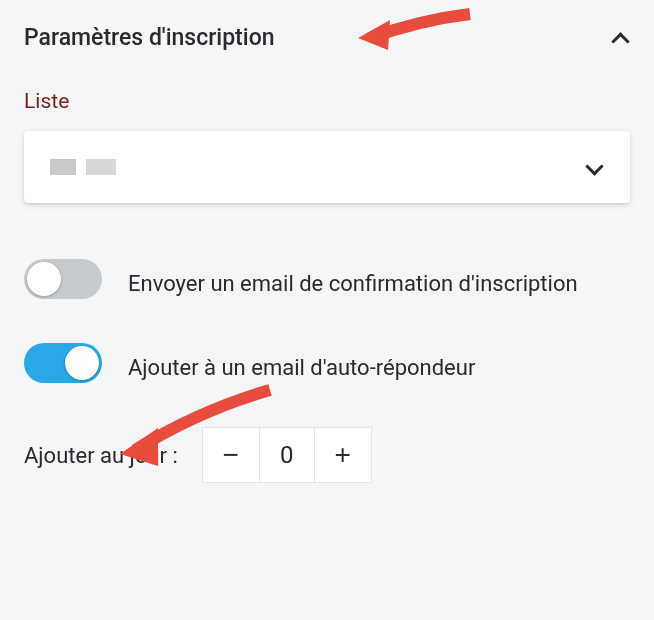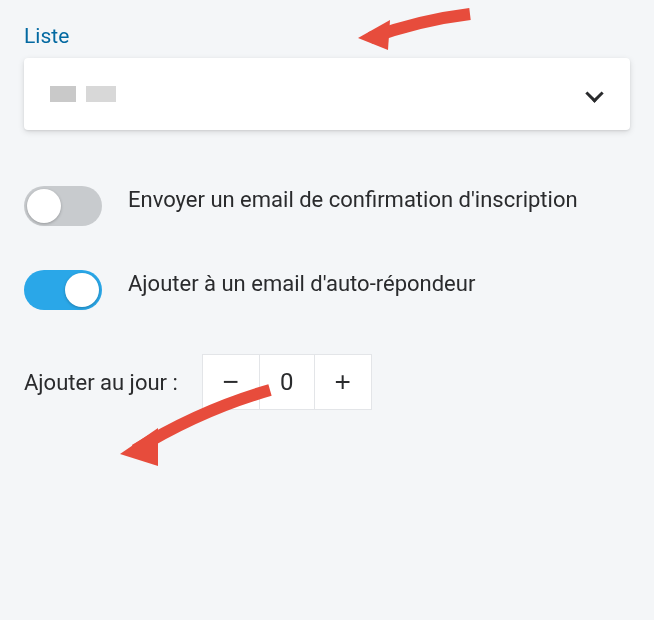--- a/index.html
+++ b/index.html
@@ -40,22 +40,22 @@
     top: 6px;
     left: 2px;
     width: 10px;
     height: 10px;
     border-left: 3px solid #2a2b2d;
     border-top: 3px solid #2a2b2d;
     transform: rotate(45deg);
   }
   .field-label {
     font-size: 21px;
-    color: #0369a1;
-    margin-bottom: 10px;
+    color: #7f1d1d;
+    margin-bottom: 18px;
   }
   .dropdown {
     background: #fff;
     border-radius: 4px;
     height: 72px;
     width: 100%;
     display: flex;
     align-items: center;
     justify-content: space-between;
     padding: 0 26px;
@@ -86,21 +86,21 @@
     top: 2px;
     left: 2px;
     width: 10px;
     height: 10px;
     border-right: 3px solid #2a2b2d;
     border-bottom: 3px solid #2a2b2d;
     transform: rotate(45deg);
   }
   .toggle-row {
     display: flex;
-    align-items: flex-start;
+    align-items: flex-end;
     gap: 26px;
     margin-bottom: 44px;
   }
   .toggle {
     width: 78px;
     height: 40px;
     border-radius: 20px;
     position: relative;
     flex-shrink: 0;
     cursor: pointer;
@@ -170,20 +170,24 @@
   .arrow {
     position: absolute;
     pointer-events: none;
   }
 </style>
 </head>
 <body>
 
 <div class="panel">
 
+  <div class="section-header">
+    <span class="section-title">Paramètres d'inscription</span>
+    <span class="chevron-up"></span>
+  </div>
 
   <div class="field-label">Liste</div>
 
   <div class="dropdown">
     <div class="dropdown-value">
       <span class="blur-block blur1"></span>
       <span class="blur-block blur2"></span>
     </div>
     <span class="chevron-down"></span>
   </div>

